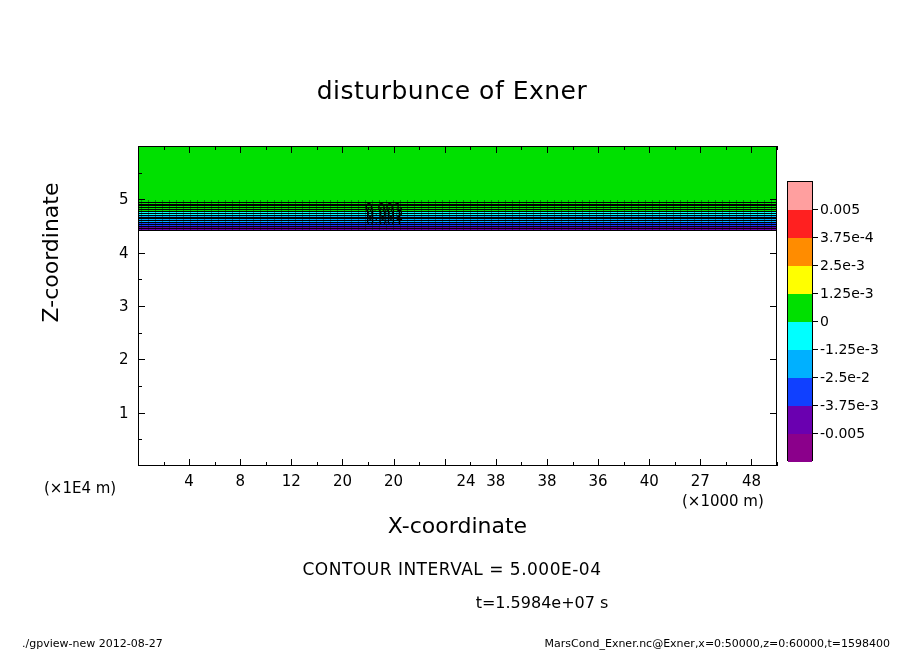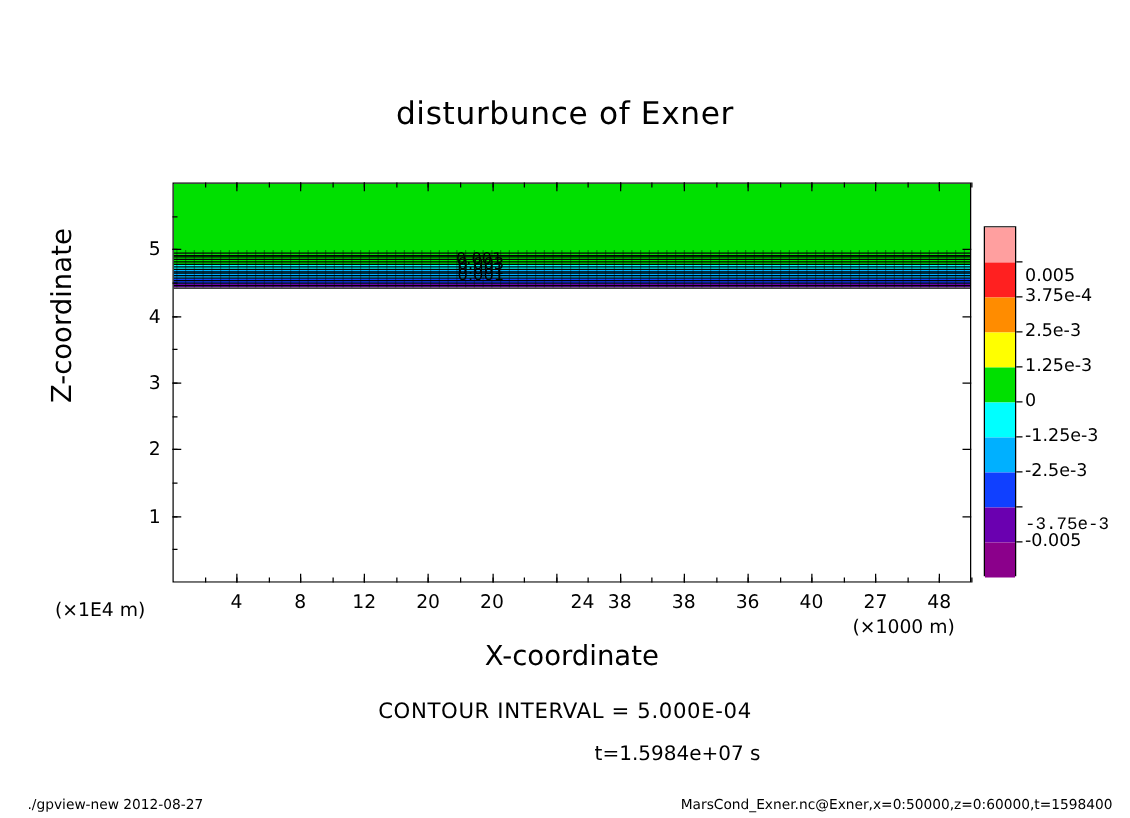--- a/index.html
+++ b/index.html
@@ -297,30 +297,30 @@
 <div class="abs tick" style="left: 138px; top: 412.667px; width: 4px; height: 1px;"></div>
 <div class="abs tick" style="left: 138px; top: 386px; width: 4px; height: 1px;"></div>
 <div class="abs tick" style="left: 138px; top: 359.333px; width: 4px; height: 1px;"></div>
 <div class="abs tick" style="left: 138px; top: 332.667px; width: 4px; height: 1px;"></div>
 <div class="abs tick" style="left: 138px; top: 306px; width: 4px; height: 1px;"></div>
 <div class="abs tick" style="left: 138px; top: 279.333px; width: 4px; height: 1px;"></div>
 <div class="abs tick" style="left: 138px; top: 252.667px; width: 4px; height: 1px;"></div>
 <div class="abs tick" style="left: 138px; top: 226px; width: 4px; height: 1px;"></div>
 <div class="abs tick" style="left: 138px; top: 199.333px; width: 4px; height: 1px;"></div>
 <div class="abs tick" style="left: 138px; top: 172.667px; width: 4px; height: 1px;"></div>
-<div class="cb-label" style="top: 209px; margin-top: 12px;">0.005</div>
+<div class="cb-label" style="top: 209px;">0.005</div>
 <div class="cb-tick" style="top: 209px;"></div>
 <div class="cb-label" style="top: 237px;">3.75e-4</div>
 <div class="cb-tick" style="top: 237px;"></div>
 <div class="cb-label" style="top: 265px;">2.5e-3</div>
 <div class="cb-tick" style="top: 265px;"></div>
 <div class="cb-label" style="top: 293px;">1.25e-3</div>
 <div class="cb-tick" style="top: 293px;"></div>
 <div class="cb-label" style="top: 321px;">0</div>
 <div class="cb-tick" style="top: 321px;"></div>
 <div class="cb-label" style="top: 349px;">-1.25e-3</div>
 <div class="cb-tick" style="top: 349px;"></div>
-<div class="cb-label" style="top: 377px;">-2.5e-3</div>
+<div class="cb-label" style="top: 377px;">-2.5e-2</div>
 <div class="cb-tick" style="top: 377px;"></div>
-<div class="cb-label" style="top: 420px; font-family: Liberation Mono, monospace;">-3.75e-3</div>
+<div class="cb-label" style="top: 405px;">-3.75e-3</div>
 <div class="cb-tick" style="top: 405px;"></div>
 <div class="cb-label" style="top: 433px;">-0.005</div>
 <div class="cb-tick" style="top: 433px;"></div>
 
 </body></html>

